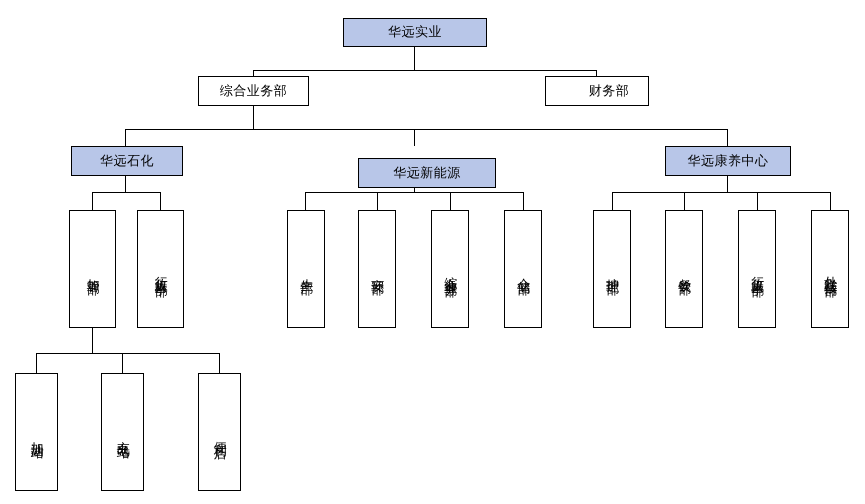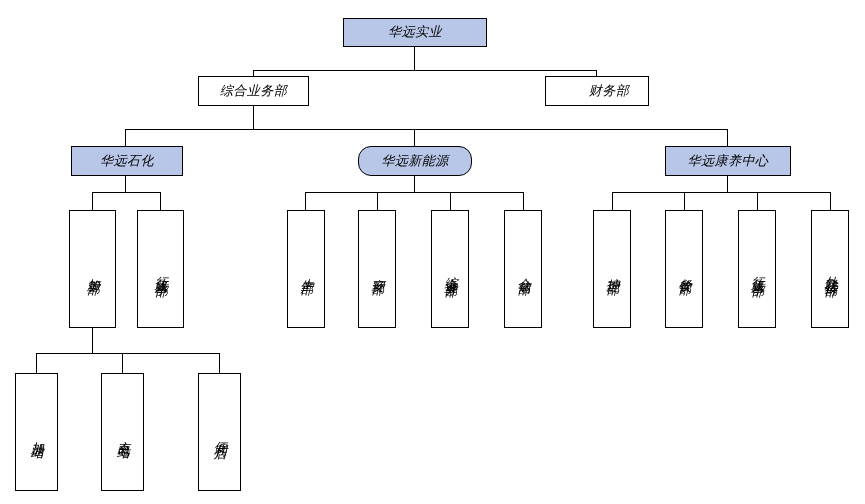--- a/index.html
+++ b/index.html
@@ -23,21 +23,20 @@
     border: 1px solid #000000;
     background: #ffffff;
     display: flex;
     align-items: center;
     justify-content: center;
     text-align: center;
     color: #000000;
     font-size: 13px;
     line-height: 1.12;
     letter-spacing: 0.5px;
-    font-style: italic;
   }
   .node.filled {
     background: #b8c6e8;
   }
   .node.vertical {
     writing-mode: vertical-rl;
     text-orientation: upright;
     letter-spacing: 2px;
     line-height: 1.1;
     padding-top: 4px;
@@ -103,21 +102,21 @@
   </div>
 
   <div class="node" style="left:545px; top:76px; width:104px; height:30px;padding-left:24px;">
     <span class="label">财务部</span>
   </div>
 
   <div class="node filled" style="left:71px; top:146px; width:112px; height:30px;">
     <span class="label">华远石化</span>
   </div>
 
-  <div class="node filled" style="left:358px; top:146px; width:114px; height:30px;border-radius:13px;">
+  <div class="node filled" style="left:358px; top:158px; width:138px; height:30px;">
     <span class="label">华远新能源</span>
   </div>
 
   <div class="node filled" style="left:665px; top:146px; width:126px; height:30px;">
     <span class="label">华远康养中心</span>
   </div>
 
   <div class="node vertical" style="left:69px; top:210px; width:47px; height:118px;">
     <span class="label">加管部</span>
   </div>

